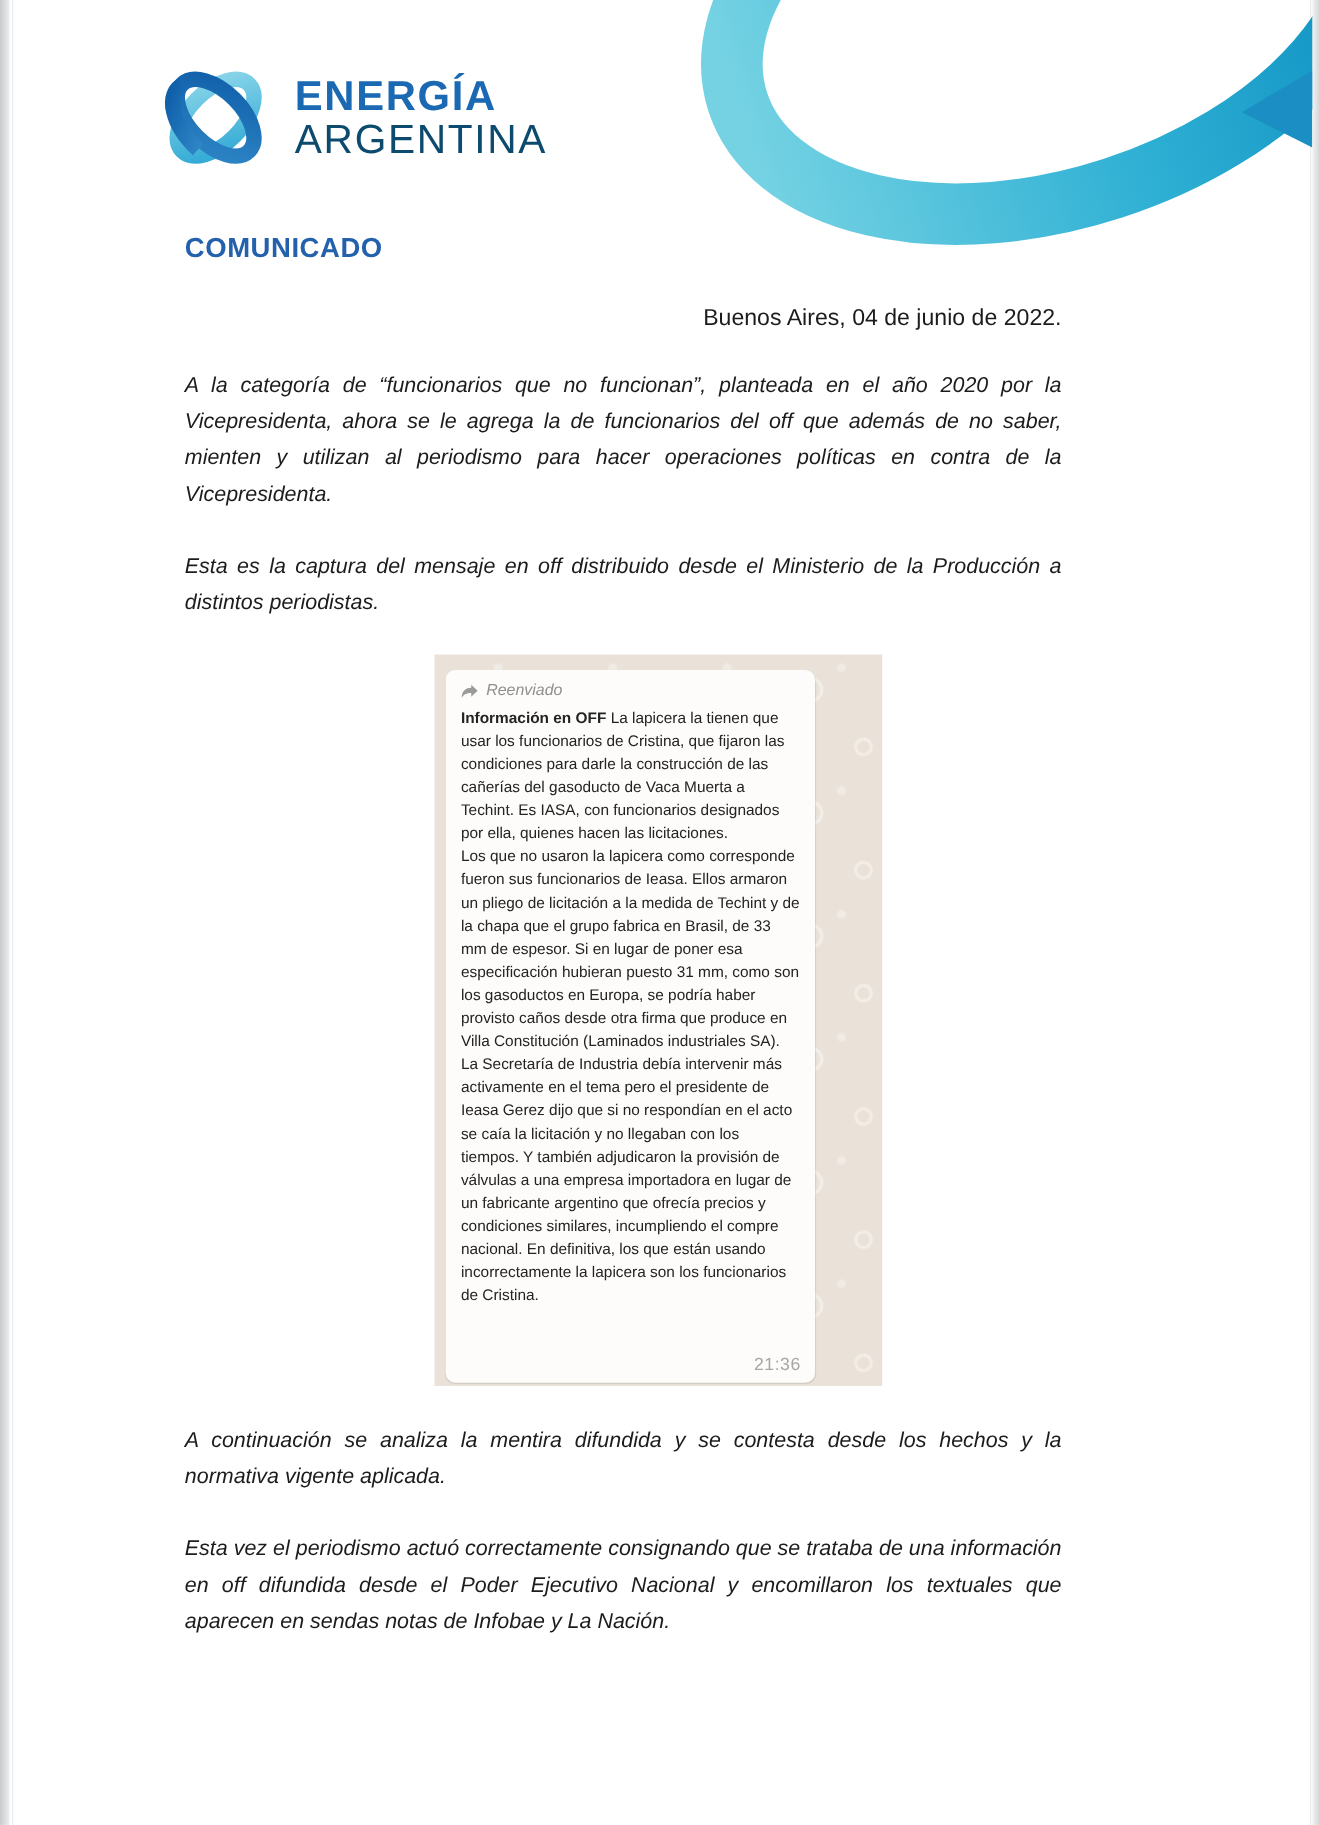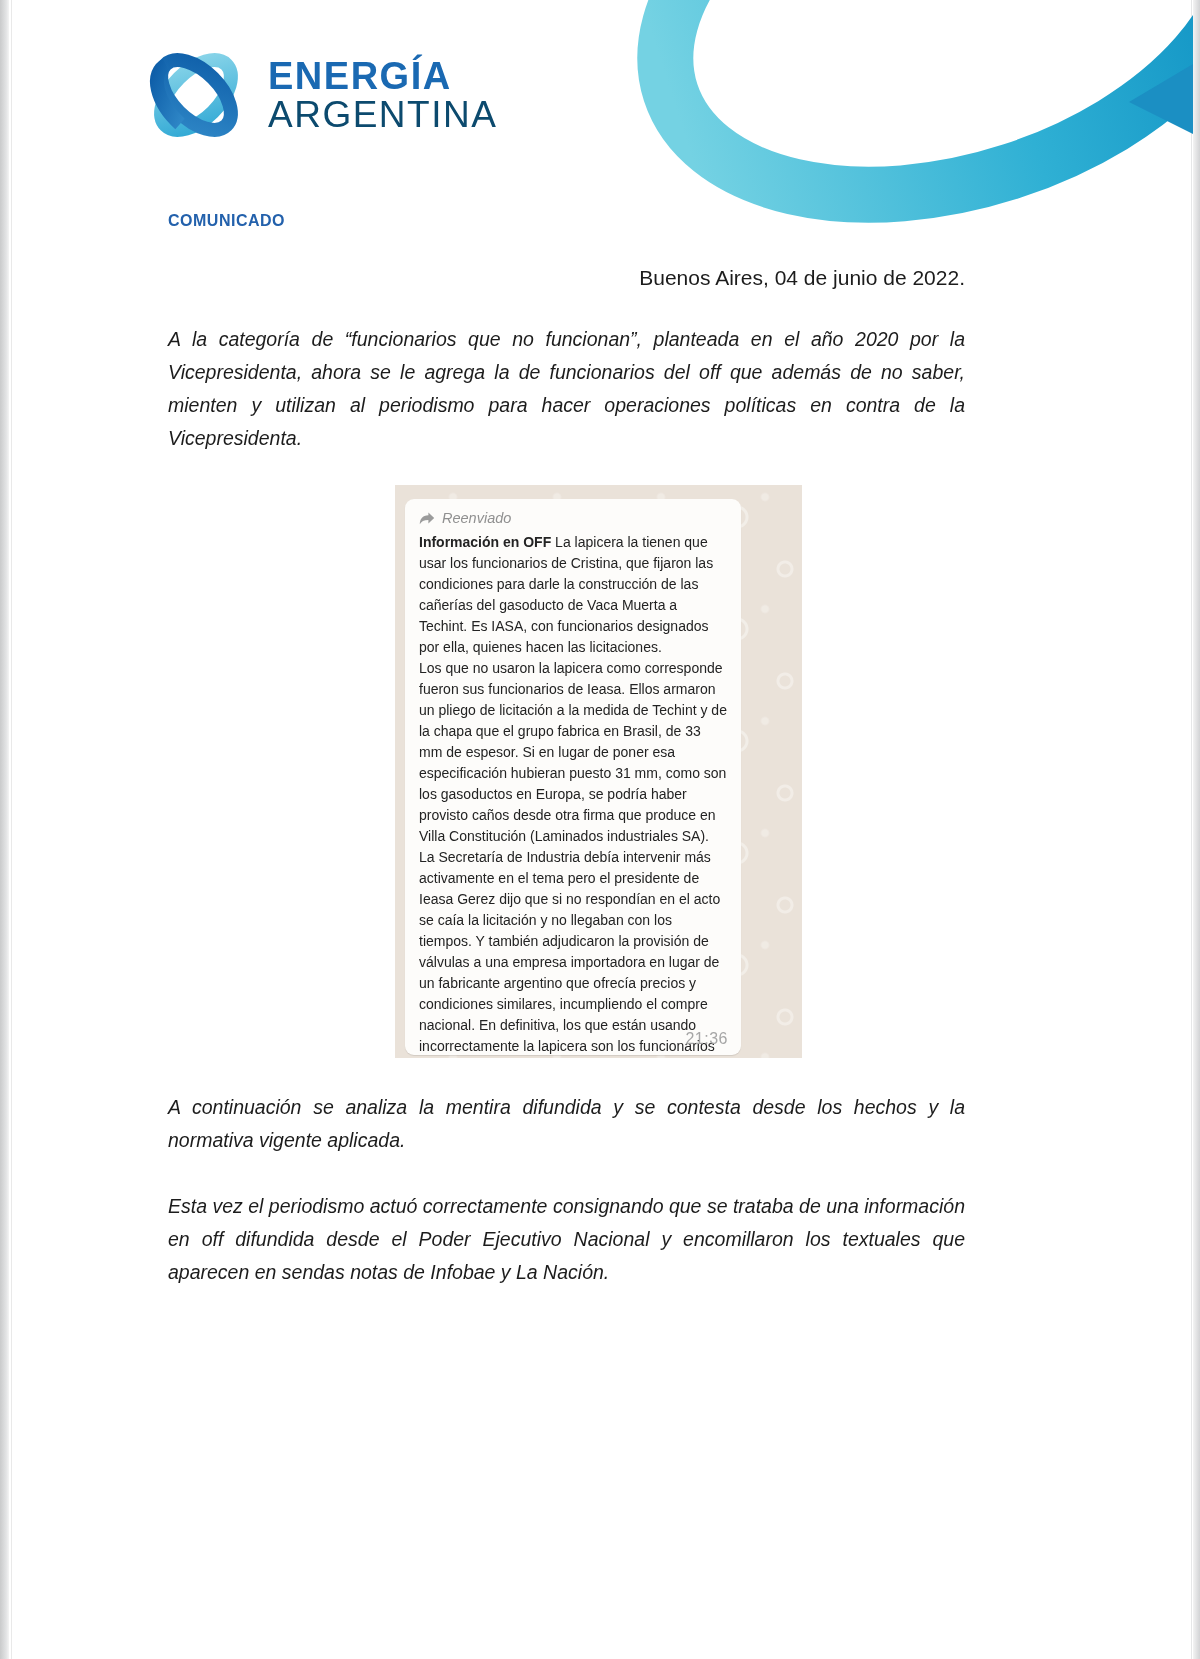--- a/index.html
+++ b/index.html
@@ -11,33 +11,33 @@
     background:linear-gradient(90deg,#c9cacb,#e3e4e5 70%,#f4f4f4);}
   .edge-left-line{position:absolute;left:11px;top:0;bottom:0;width:1px;background:#e9e9e9;}
   .edge-right{position:absolute;right:0;top:0;bottom:0;width:7px;
     background:linear-gradient(90deg,#f3f3f3,#d2d3d5);}
   .edge-right-line{position:absolute;right:8px;top:0;bottom:0;width:1px;background:#e6e7e8;}
 
   
   .swoosh{position:absolute;top:0;right:7px;display:block;}
 
   
-  .logo{position:absolute;left:140px;top:40px;display:flex;align-items:center;gap:16px;}
+  .logo{position:absolute;left:140px;top:52px;display:flex;align-items:center;gap:16px;}
   .logo-text{display:flex;flex-direction:column;line-height:1.02;}
   .logo-line1{font-size:38px;font-weight:700;letter-spacing:1.5px;color:#1a69b2;}
   .logo-line2{font-size:37px;font-weight:400;letter-spacing:1.5px;color:#0c4a6e;}
 
   
   .content{position:absolute;left:168px;top:212px;width:797px;color:#1c1c1c;}
-  .doc-title{margin:0;font-size:16px;font-weight:700;letter-spacing:0.5px;color:#2361ac;}
+  .doc-title{margin:0;font-size:25px;font-weight:700;letter-spacing:0.5px;color:#2361ac;}
   .dateline{margin:36px 0 0 0;text-align:right;font-size:21px;color:#1c1c1c;}
   .body-p{margin:33px 0 0 0;font-size:19.5px;line-height:33px;text-align:justify;color:#1c1c1c;font-style:italic;}
 
   
-  .wa-shot{margin:30px 0 0 227px;width:407px;height:573px;position:relative;
+  .wa-shot{margin:30px 0 0 227px;width:407px;height:665px;position:relative;
     background-color:#eae2d9;
     background-image:
       radial-gradient(circle at 30px 32px, rgba(255,255,255,0) 8px, rgba(255,255,255,0.40) 9px, rgba(255,255,255,0.40) 11px, rgba(255,255,255,0) 12px),
       radial-gradient(circle at 78px 84px, rgba(255,255,255,0) 5px, rgba(255,255,255,0.38) 6px, rgba(255,255,255,0.38) 8px, rgba(255,255,255,0) 9px),
       radial-gradient(circle at 58px 12px, rgba(255,255,255,0.30) 3px, rgba(255,255,255,0) 5px);
     background-size:104px 112px;}
   .wa-bubble{position:absolute;left:10px;top:14px;width:336px;bottom:3px;
     background:#fdfcfa;border-radius:9px;box-shadow:0 1px 1px rgba(0,0,0,0.10);
     padding:9px 14px 24px 14px;box-sizing:border-box;overflow:hidden;}
   .wa-forwarded{display:flex;align-items:center;gap:7px;color:#909090;
@@ -91,20 +91,21 @@
       <span class="logo-line1">ENERGÍA</span>
       <span class="logo-line2">ARGENTINA</span>
     </div>
   </header>
 
   <main class="content">
     <h1 class="doc-title">COMUNICADO</h1>
     <p class="dateline">Buenos Aires, 04 de junio de 2022.</p>
 
     <p class="body-p">A la categoría de “funcionarios que no funcionan”, planteada en el año 2020 por la Vicepresidenta, ahora se le agrega la de funcionarios del off que además de no saber, mienten y utilizan al periodismo para hacer operaciones políticas en contra de la Vicepresidenta.</p>
+    <p class="body-p">Esta es la captura del mensaje en off distribuido desde el Ministerio de la Producción a distintos periodistas.</p>
 
     <figure class="wa-shot">
       <div class="wa-bubble">
         <div class="wa-forwarded">
           <svg width="16" height="13" viewBox="0 0 16 13" aria-hidden="true">
             <path d="M9.4 0.6 L15.2 6 L9.4 11.4 L9.4 7.9 C4.9 7.9 2.3 9.3 0.8 12.3 C0.8 7.1 3.4 3.5 9.4 3.3 Z" fill="#9b9b9b"></path>
           </svg>
           <span>Reenviado</span>
         </div>
         <div class="wa-msg"><span class="wa-msg-lead">Información en OFF</span><span> La lapicera la tienen que usar los funcionarios de Cristina, que fijaron las condiciones para darle la construcción de las cañerías del gasoducto de Vaca Muerta a Techint. Es IASA, con funcionarios designados por ella, quienes hacen las licitaciones.

